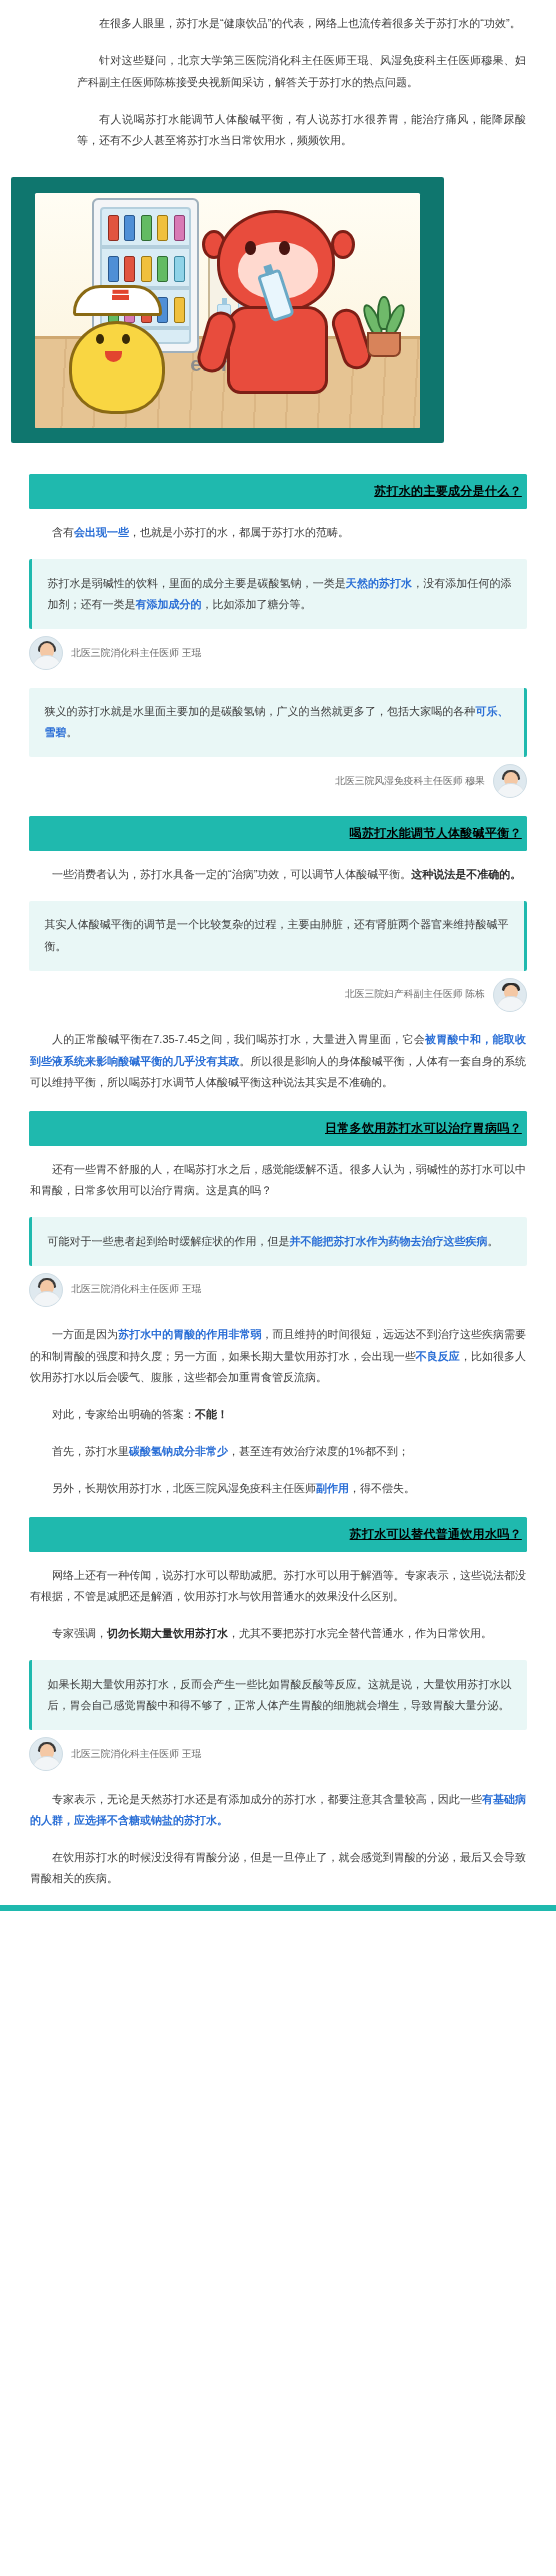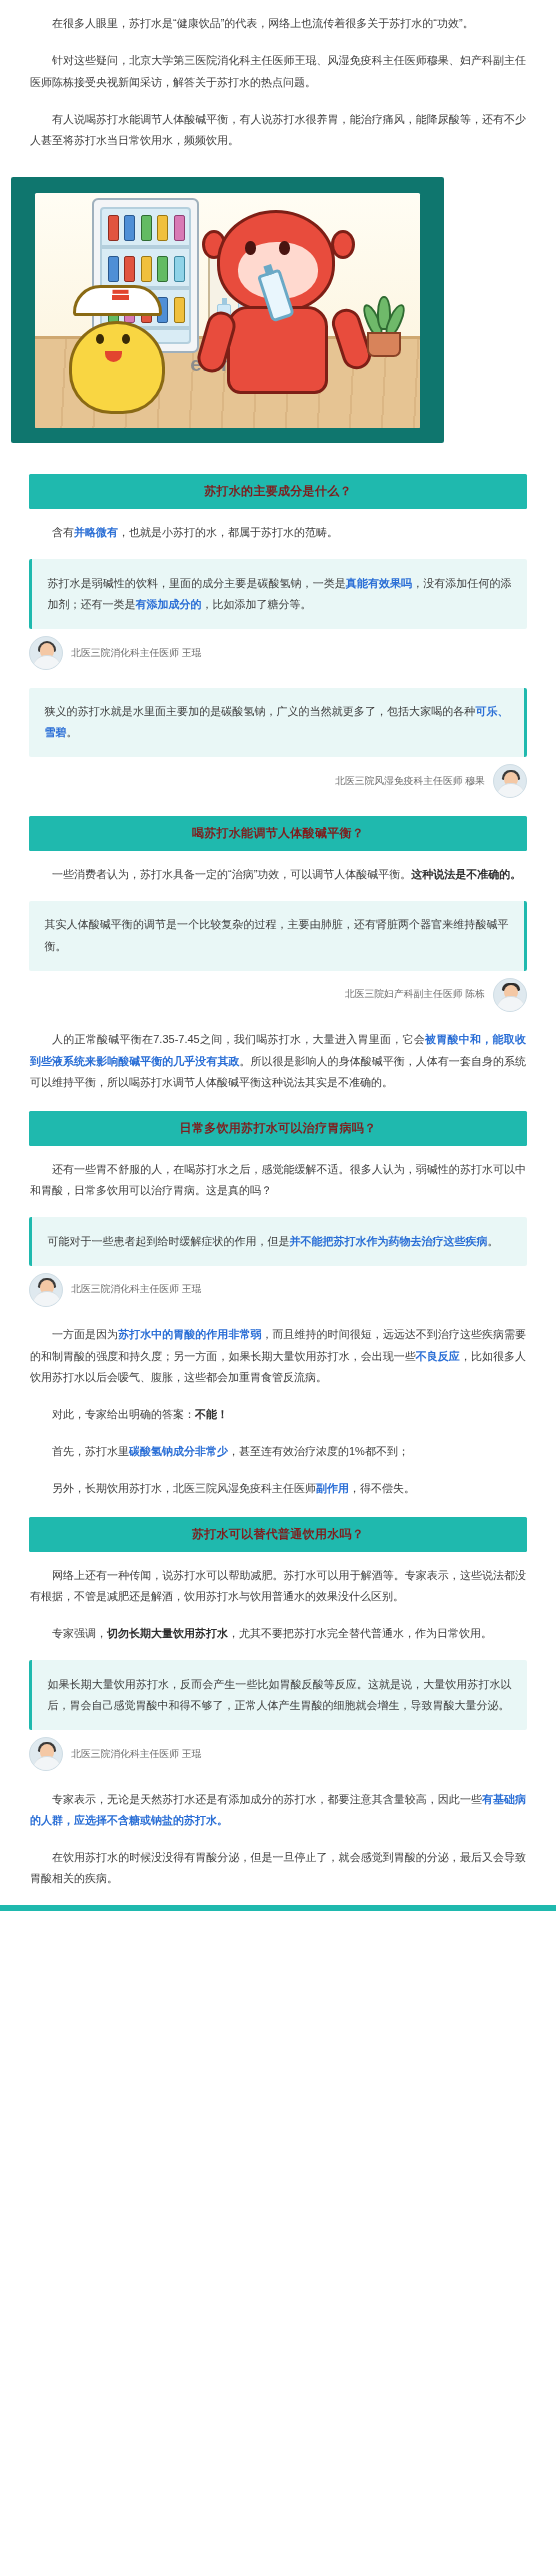--- a/index.html
+++ b/index.html
@@ -12,20 +12,21 @@
   .page {
     width: 556px;
     min-height: 2633px;
     background: #ffffff;
     padding: 0 0 20.6px 0;
     position: relative;
   }
   
   .intro {
     padding: 13.4px 30px 5.2px 30px;
+    margin-left: 47px;
   }
   .intro p {
     margin: 0 0 15.5px 0;
     font-size: 11px;
     line-height: 1.95;
     color: #3c3c3c;
     text-indent: 2em;
     text-align: justify;
   }
   
@@ -270,27 +271,28 @@
     border-radius: 50% 50% 40% 40%;
   }
   .leaf.a { left: 4.1px;  bottom: 20.6px; transform: rotate(-24deg); }
   .leaf.b { left: 15.5px; bottom: 27px; }
   .leaf.c { left: 27px; bottom: 20.6px; transform: rotate(24deg); }
 
   
   .qbanner {
     margin: 17.5px 29px 13.4px 29px;
     background: #1fb9ae;
-    color: #7f1d1d;
+    color: #000000;
     font-size: 12px;
     font-weight: bold;
-    text-align: center;
+    text-align: right;
     padding: 8.8px 5.2px;
     border-radius: 1.5px;
     letter-spacing: 0.3px;
+    text-decoration: underline;
   }
   
   .body-text {
     padding: 0 30px;
   }
   .body-text p {
     margin: 0 0 15.5px 0;
     font-size: 11px;
     line-height: 1.95;
     color: #3c3c3c;
@@ -453,24 +455,24 @@
           <div class="leaf c"></div>
           <div class="pot"></div>
         </div>
       </div>
     </div>
   </div>
 
   <div id="sections-root">
       <div class="qbanner">苏打水的主要成分是什么？</div>
       <div class="body-text">
-        <p><span>含有</span><span class="hl-blue">并略微有</span><span>，也就是小苏打的水，都属于苏打水的范畴。</span></p>
+        <p><span>含有</span><span class="hl-blue">会出现一些</span><span>，也就是小苏打的水，都属于苏打水的范畴。</span></p>
       </div>
       <div class="quote">
-        <div class="quote-bubble"><span>苏打水是弱碱性的饮料，里面的成分主要是碳酸氢钠，一类是</span><span class="hl-blue">真能有效果吗</span><span>，没有添加任何的添加剂；还有一类是</span><span class="hl-blue">有添加成分的</span><span>，比如添加了糖分等。</span></div>
+        <div class="quote-bubble"><span>苏打水是弱碱性的饮料，里面的成分主要是碳酸氢钠，一类是</span><span class="hl-blue">天然的苏打水</span><span>，没有添加任何的添加剂；还有一类是</span><span class="hl-blue">有添加成分的</span><span>，比如添加了糖分等。</span></div>
         <div class="byline">
           <div class="avatar">
             <div class="hair"></div>
             <div class="face"></div>
             <div class="coat"></div>
           </div>
           <div class="byline-name">北医三院消化科主任医师 王琨</div>
         </div>
       </div>
       <div class="quote right">

